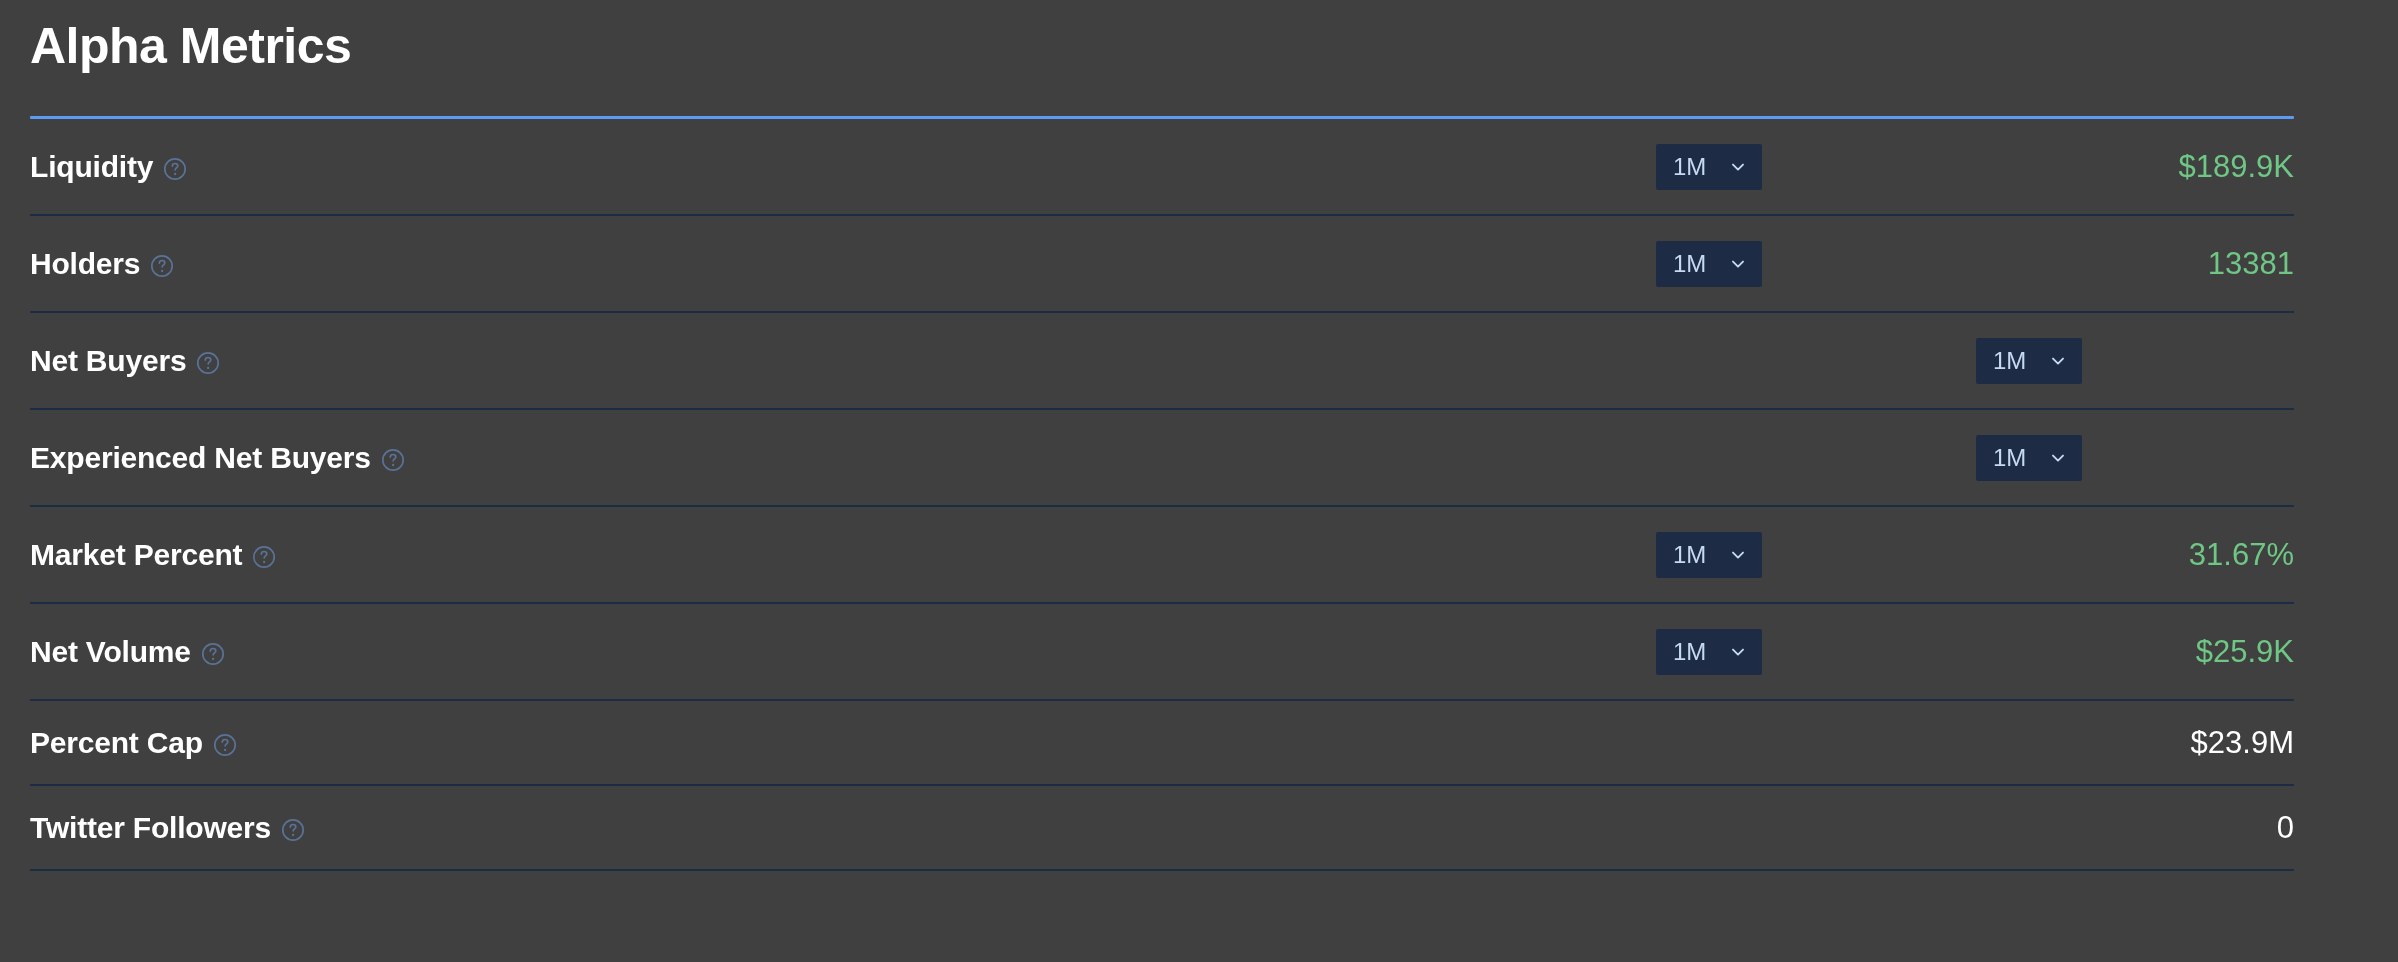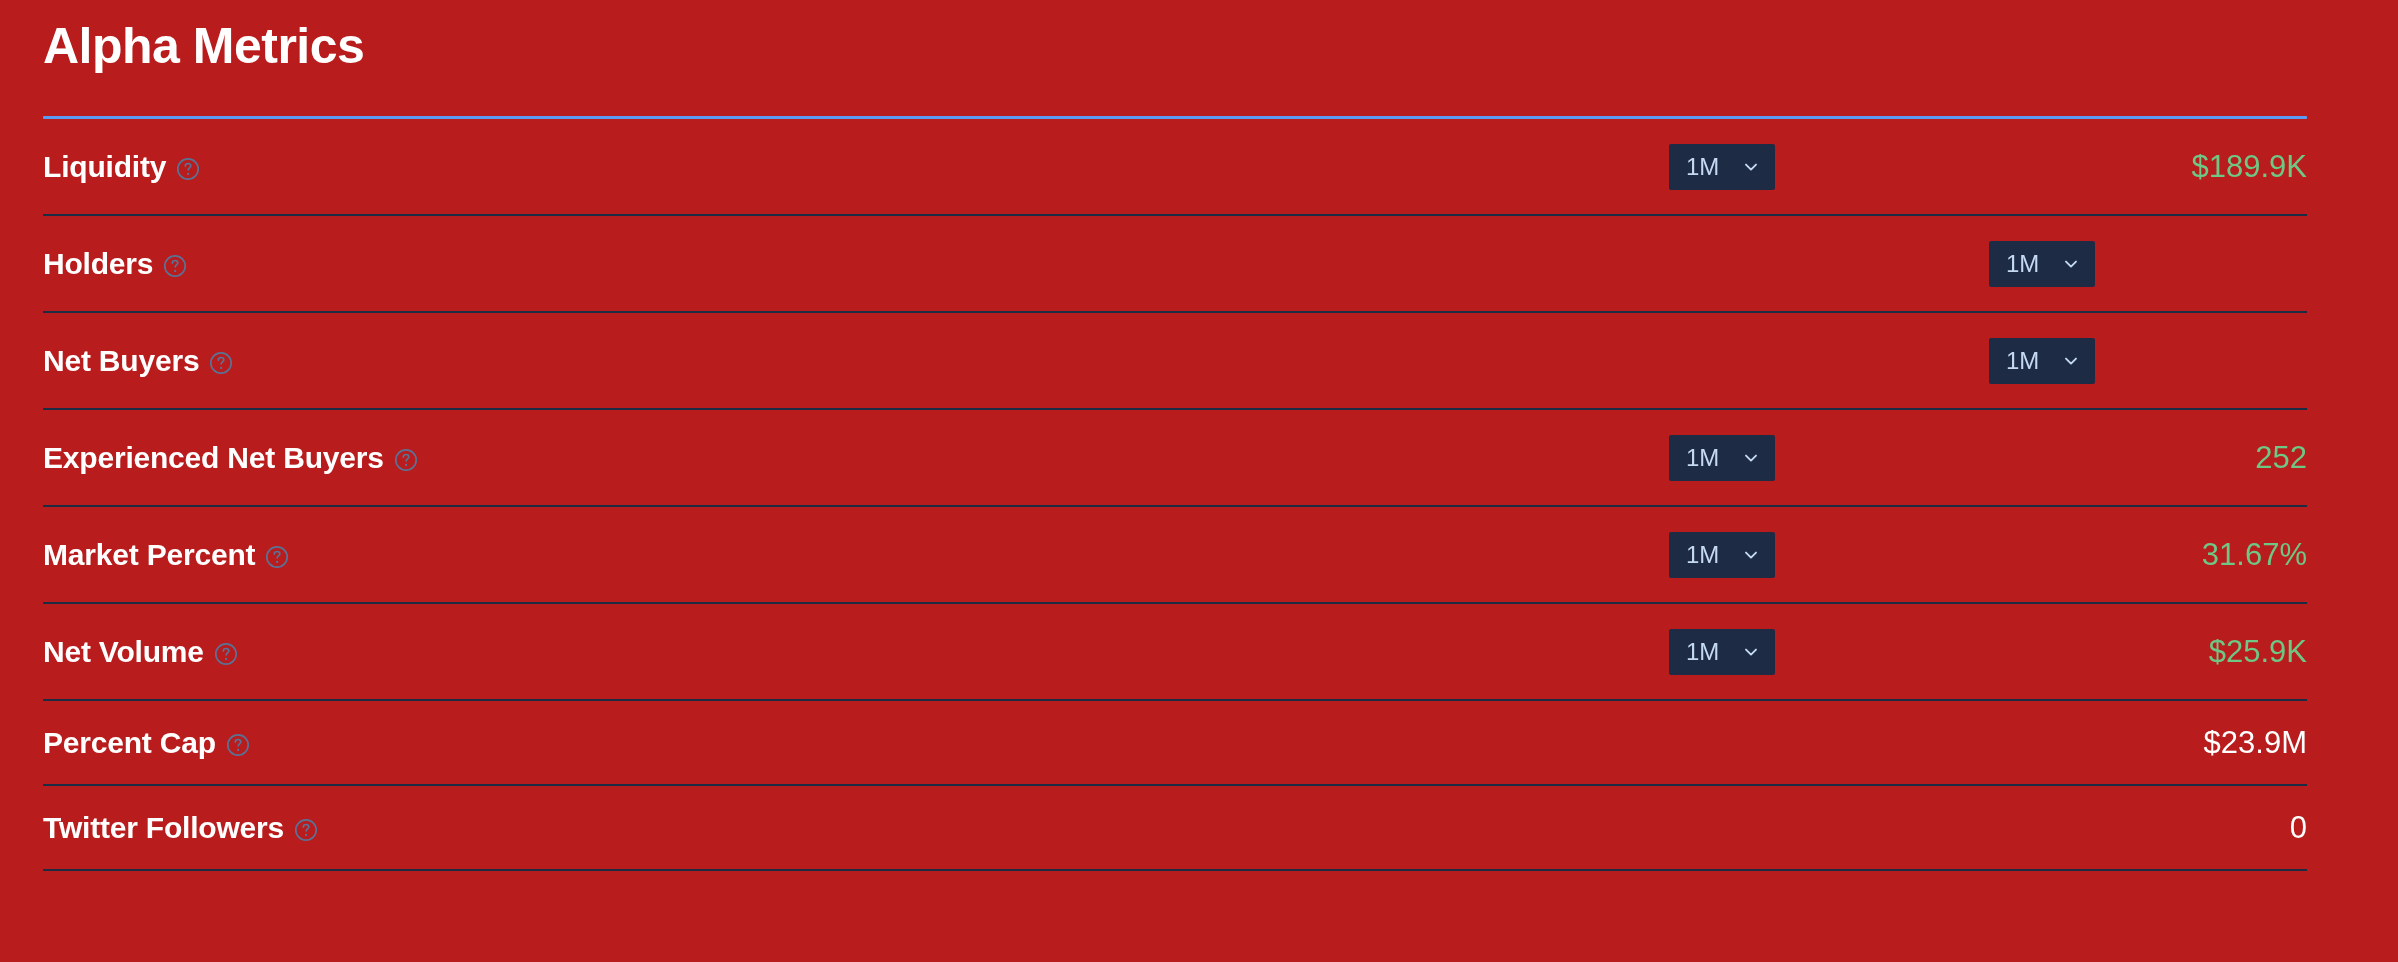--- a/index.html
+++ b/index.html
@@ -9,22 +9,22 @@
     width: 2398px;
     height: 962px;
     background: #0d1726;
     font-family: "Liberation Sans", sans-serif;
     overflow: hidden;
   }
 
   .panel {
     width: 2398px;
     height: 962px;
-    background: #b91c1c;
-    padding: 0 43px;
+    background: #404040;
+    padding: 0 30px;
   }
 
   
   .panel-header {
     padding-top: 18px;
   }
 
   .panel-title {
     font-size: 50px;
     font-weight: bold;
@@ -181,20 +181,21 @@
         </div>
         <div class="spacer"></div>
         <div class="period-cell">
           <div class="period-select">
             <span class="period-value">1M</span>
             <svg class="chev" width="20" height="20" viewBox="0 0 20 20">
               <path d="M5 7.6 L10 12.6 L15 7.6" fill="none" stroke="#c5d9f2" stroke-width="1.9" stroke-linecap="round" stroke-linejoin="round"></path>
             </svg>
           </div>
         </div>
+        <div class="metric-value-cell"><span class="metric-value positive">13381</span></div>
       </div>
       <div class="metric-row">
         <div class="metric-label-cell">
           <span class="metric-label">Net Buyers</span>
           <span class="help-icon">
             <svg width="24" height="24" viewBox="0 0 24 24">
               <circle cx="12" cy="12" r="10.2" fill="none" stroke="#5a7296" stroke-width="1.7"></circle>
               <path d="M9.3 9.1c0-1.5 1.3-2.6 2.8-2.6 1.5 0 2.7 1 2.7 2.4 0 1.9-2.6 2-2.6 3.9" fill="none" stroke="#5a7296" stroke-width="1.7" stroke-linecap="round"></path>
               <circle cx="12.1" cy="17" r="1.15" fill="#5a7296"></circle>
             </svg>
@@ -223,21 +224,20 @@
         </div>
         <div class="spacer"></div>
         <div class="period-cell">
           <div class="period-select">
             <span class="period-value">1M</span>
             <svg class="chev" width="20" height="20" viewBox="0 0 20 20">
               <path d="M5 7.6 L10 12.6 L15 7.6" fill="none" stroke="#c5d9f2" stroke-width="1.9" stroke-linecap="round" stroke-linejoin="round"></path>
             </svg>
           </div>
         </div>
-        <div class="metric-value-cell"><span class="metric-value positive">252</span></div>
       </div>
       <div class="metric-row">
         <div class="metric-label-cell">
           <span class="metric-label">Market Percent</span>
           <span class="help-icon">
             <svg width="24" height="24" viewBox="0 0 24 24">
               <circle cx="12" cy="12" r="10.2" fill="none" stroke="#5a7296" stroke-width="1.7"></circle>
               <path d="M9.3 9.1c0-1.5 1.3-2.6 2.8-2.6 1.5 0 2.7 1 2.7 2.4 0 1.9-2.6 2-2.6 3.9" fill="none" stroke="#5a7296" stroke-width="1.7" stroke-linecap="round"></path>
               <circle cx="12.1" cy="17" r="1.15" fill="#5a7296"></circle>
             </svg>

